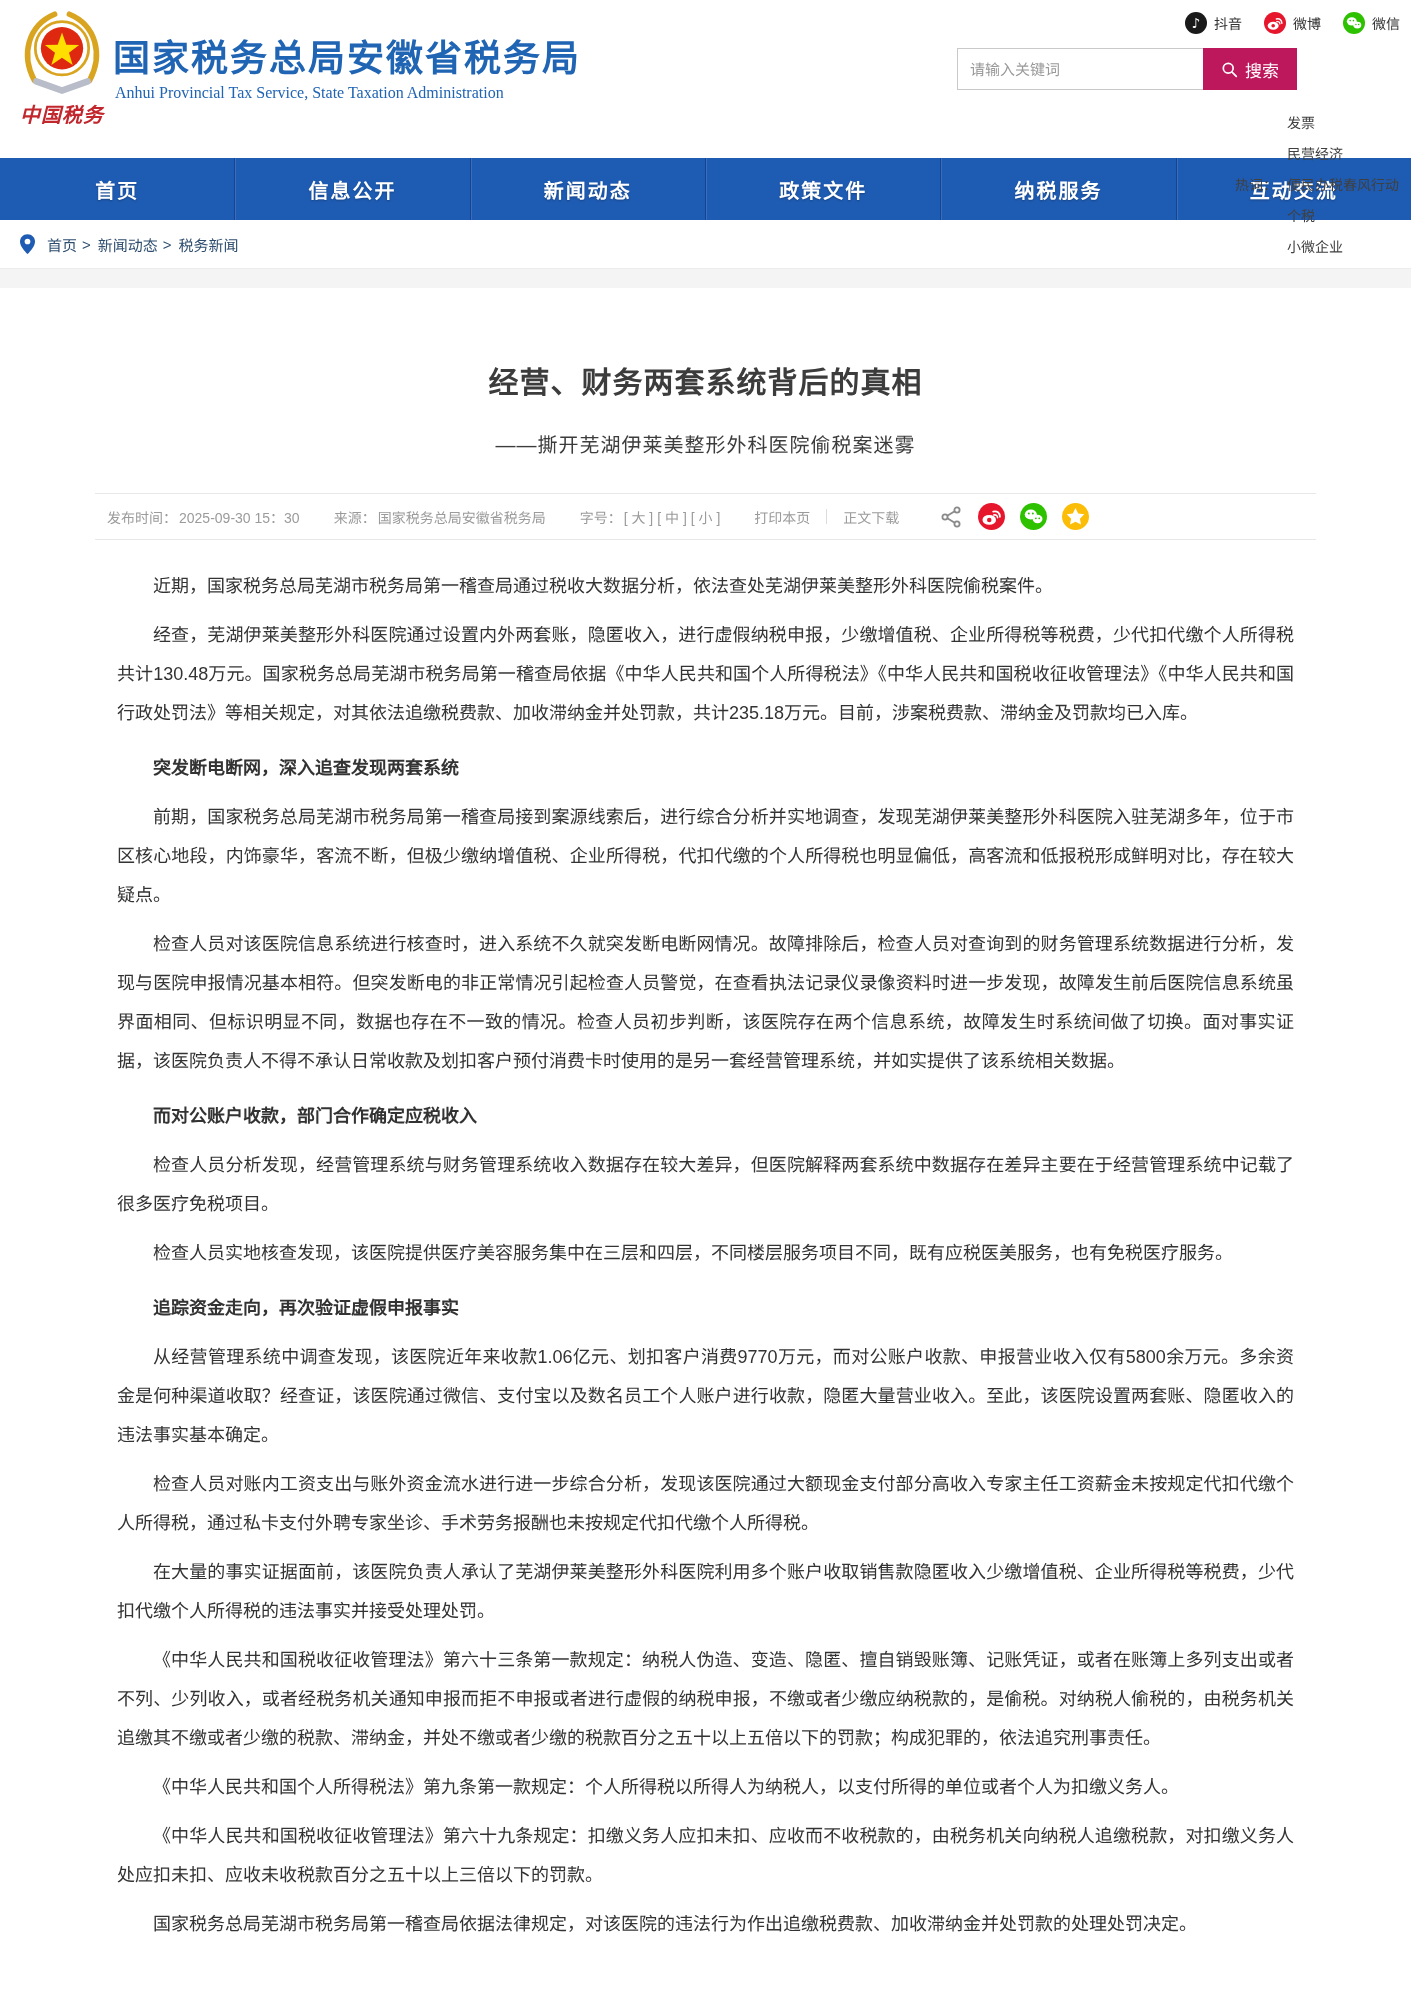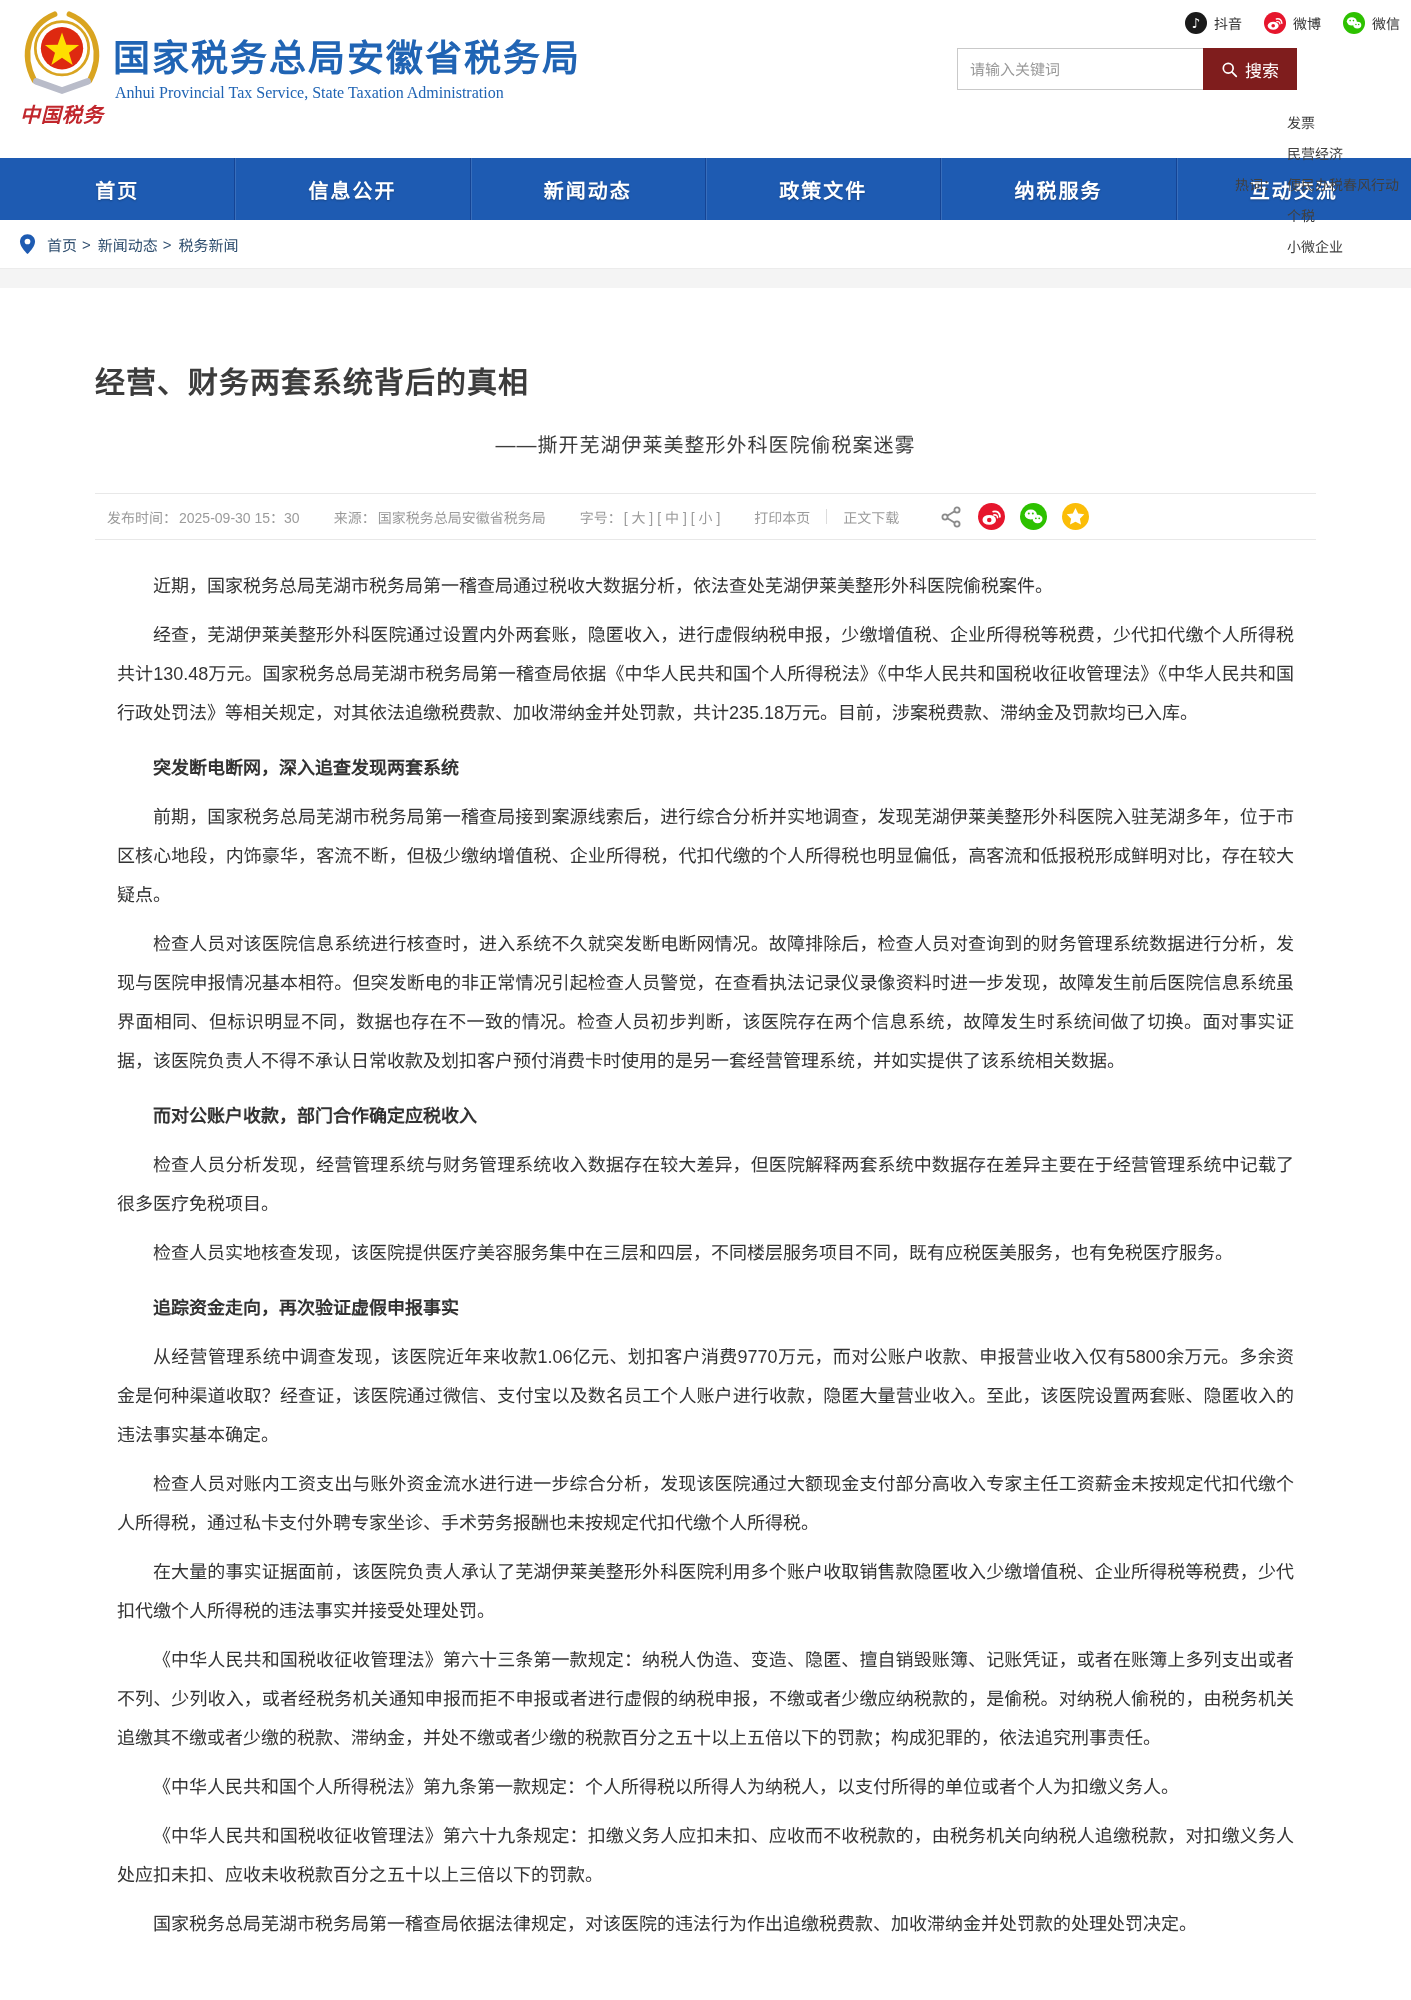--- a/index.html
+++ b/index.html
@@ -20,21 +20,21 @@
   .social { position:absolute; top:12px; right:11px; display:flex; gap:22px; align-items:center; }
   .social-item { display:flex; gap:7px; align-items:center; font-size:14px; color:#333; cursor:pointer; }
   .sicon { width:22px; height:22px; display:inline-block; }
   .sicon svg { width:100%; height:100%; display:block; }
 
   .search { position:absolute; top:48px; right:114px; display:flex;border-radius:10px; }
   .search-input { width:246px; height:42px; border:1px solid #c9c9c9; border-right:none;
                   font-size:15px; padding:0 12px; color:#333; outline:none;
                   font-family:"Liberation Sans","DejaVu Sans",sans-serif; }
   .search-input::placeholder { color:#999; }
-  .search-btn { width:94px; height:42px; background:#7f1d1d; color:#fff; font-size:17px; border:none;
+  .search-btn { width:94px; height:42px; background:#be185d; color:#fff; font-size:17px; border:none;
                 display:flex; align-items:center; justify-content:center; gap:7px; cursor:pointer;
                 font-family:"Liberation Sans","DejaVu Sans",sans-serif; }
   .mag { width:17px; height:17px; display:inline-block; }
   .mag svg { width:100%; height:100%; display:block; }
 
   .hotwords { position:absolute; top:112px; right:12px; font-size:14px; color:#404040;
               display:flex; gap:10px; align-items:center; white-space:nowrap; }
   .hotword { cursor:pointer; }
 
   
@@ -50,21 +50,21 @@
   .pin { width:19px; height:23px; display:inline-block; }
   .pin svg { width:100%; height:100%; display:block; }
   .crumbs { display:flex; align-items:center; gap:5px; }
   .crumb { cursor:pointer; }
   .crumb-sep { margin-right:2px; }
 
   .gray-band { height:20px; background:#f4f4f4; border-top:1px solid #ececec; }
 
   
   .article { width:1221px; margin:0 auto; padding-top:70px; background:#fff; }
-  .article-title { text-align:left; font-size:30px; font-weight:bold; color:#3c3c3c; letter-spacing:1px; }
+  .article-title { text-align:center; font-size:30px; font-weight:bold; color:#3c3c3c; letter-spacing:1px; }
   .article-subtitle { text-align:center; font-size:20px; color:#3c3c3c; margin-top:27px; letter-spacing:1px; }
   .meta { margin-top:35px; border-top:1px solid #e8e8e8; border-bottom:1px solid #e8e8e8; height:47px;
           display:flex; align-items:center; font-size:14px; color:#9b9b9b; padding:0 12px; gap:34px; white-space:nowrap; }
   .meta-group { display:flex; align-items:center; gap:2px; }
   .fs-opts { display:flex; gap:4px; }
   .fs-opt { cursor:pointer; }
   .meta-link { cursor:pointer; }
   .meta-divider { width:1px; height:15px; background:#dcdcdc; margin:0 -18px; }
   .meta-icons { display:flex; align-items:center; gap:15px; margin-left:6px; }
   .micon { width:27px; height:27px; display:inline-block; cursor:pointer; }

